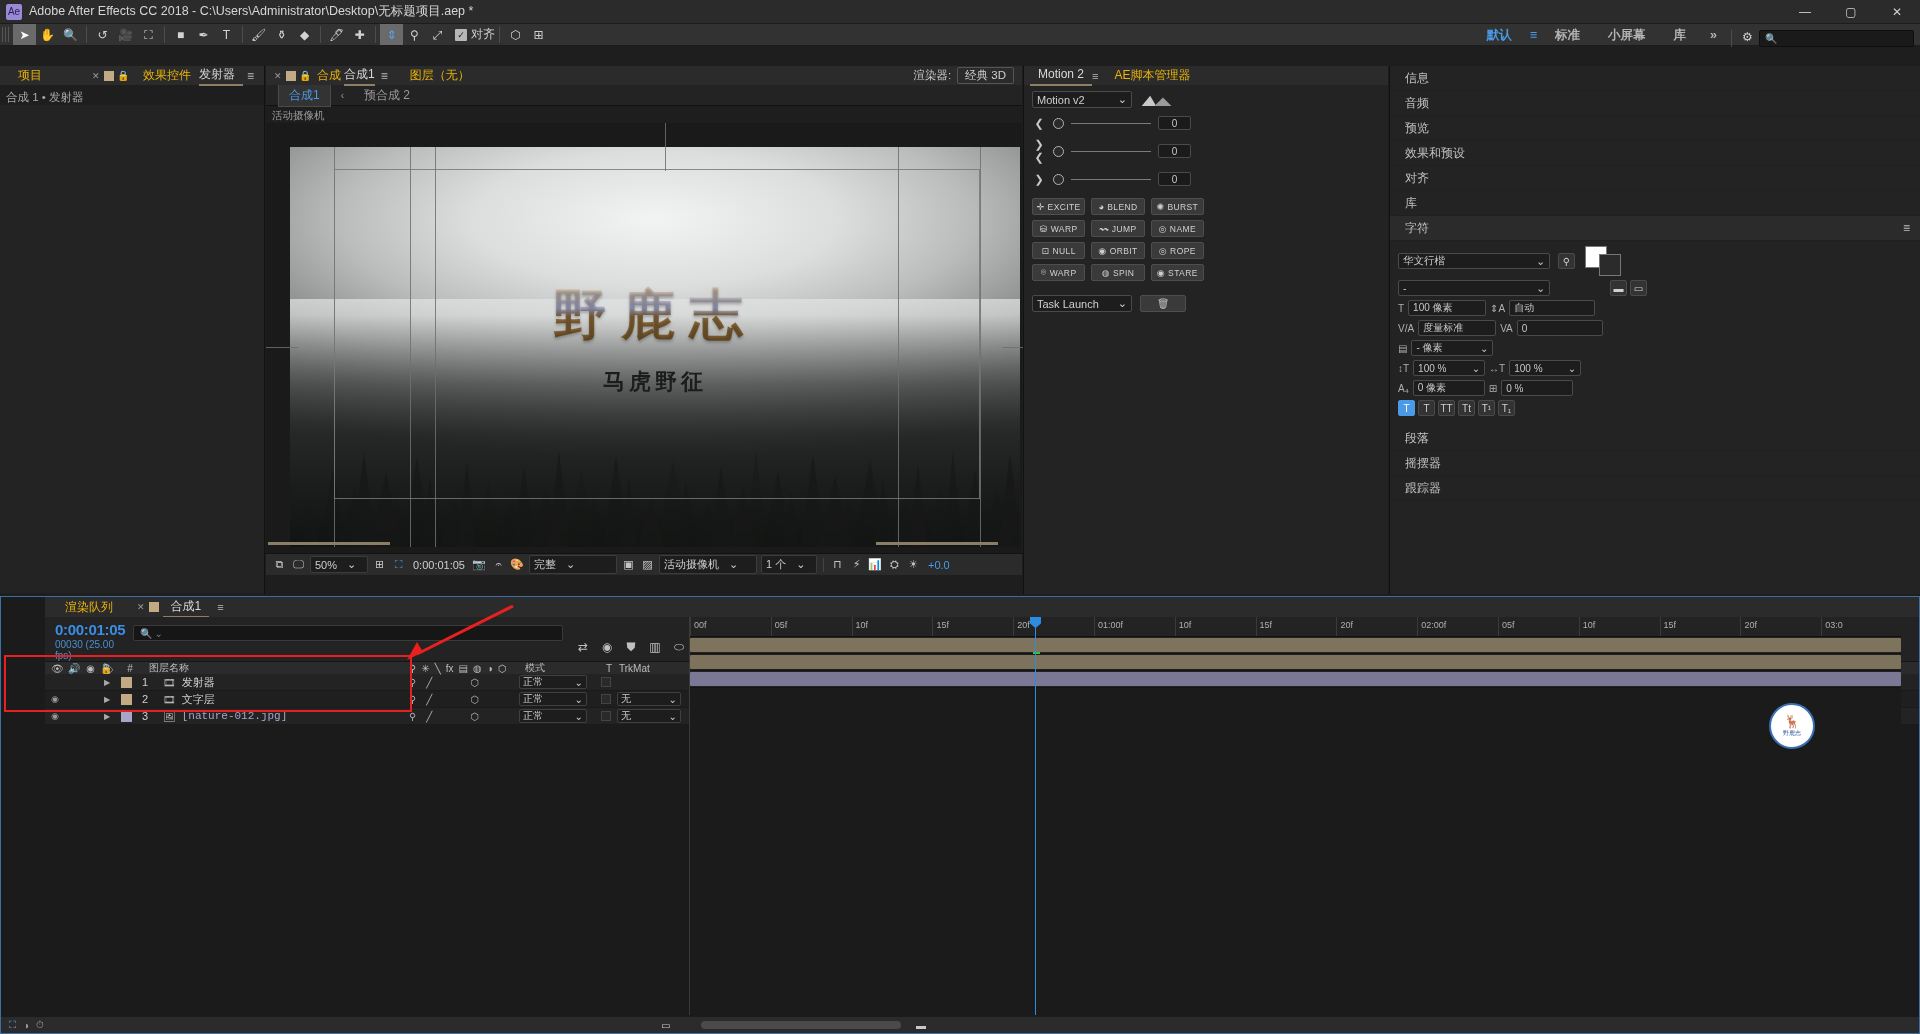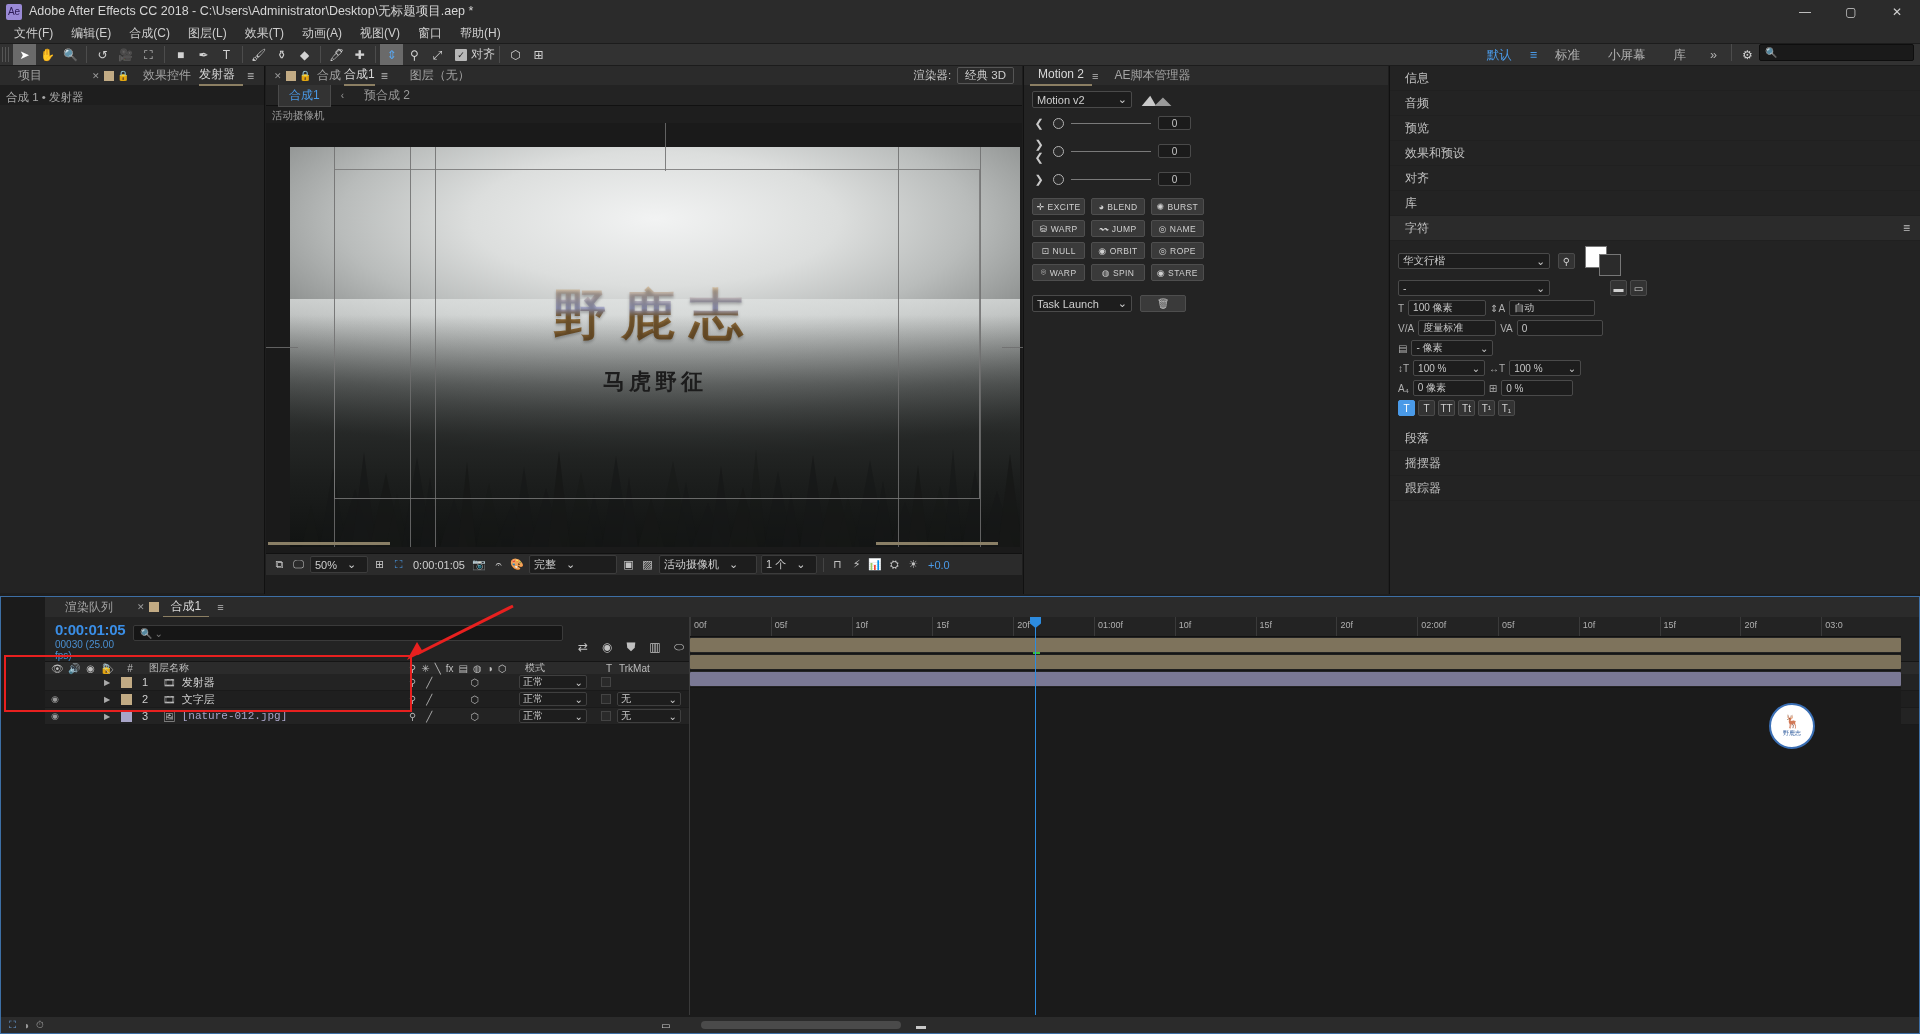--- a/index.html
+++ b/index.html
@@ -25,26 +25,26 @@
     display:flex; align-items:center; position:relative; }
   .tgrip { width:8px;height:15px; margin:0 3px 0 2px;
     background:repeating-linear-gradient(to right,#555 0 1px,transparent 1px 3px); }
   .tool { width:23px;height:21px; display:flex;align-items:center;justify-content:center;
     color:#d2d2d2; font-size:12px; }
   .tool.active { background:#6a6a6a; color:#fff; }
   .tsep { width:1px;height:17px;background:#4c4c4c;margin:0 4px; }
   .align-chk { display:flex; align-items:center; gap:4px; margin-left:6px; font-size:12px; color:#cfcfcf;}
   .chkbox { width:12px;height:12px;background:#b8b8b8;color:#222;font-size:9px;
     display:flex;align-items:center;justify-content:center;border-radius:1px;}
-  .ws { position:absolute; right:0; top:0; height:23px; display:flex; align-items:flex-start; }
+  .ws { position:absolute; right:0; top:0; height:23px; display:flex; align-items:flex-end;font-weight:bold; }
   .ws-item { font-size:12.5px; padding:0 14px; color:#b4b4b4; line-height:23px; }
   .ws-item.active { color:#4a9ae8; }
   .ws-search { width:155px;height:17px;background:#1a1a1a;border:1px solid #0e0e0e;border-radius:2px;
     display:flex;align-items:center;padding-left:5px;margin-right:6px;color:#888;font-size:10px;}
-  .ptab { font-size:12px; color:#a3a3a3; padding:0 8px; line-height:19px; position:relative; white-space:nowrap;}
+  .ptab { font-size:12px; color:#eab308; padding:0 8px; line-height:19px; position:relative; white-space:nowrap;}
   .ptab.sel { color:#d8d8d8; border-bottom:2px solid #8c7f63; }
   .blue { color:#4a9ae8; }
   .tiny-x { font-size:9px; color:#9a9a9a; margin-right:4px; }
   .sw { width:10px;height:10px;background:#c2ab84; display:inline-block; margin-right:4px; }
 
   
   .project { position:absolute; left:0; top:66px; width:265px; height:528px; background:#1e1e1e;
     border-right:1px solid #111; }
   .project .hdr { height:19px; background:#2b2b2b; display:flex; align-items:center; padding-left:10px;}
   .proj-crumb { font-size:11.5px; color:#a8a8a8; padding:5px 0 0 6px; }
@@ -189,31 +189,20 @@
   <div class="titlebar">
     <div class="ae-logo">Ae</div>
     <div class="title-text">Adobe After Effects CC 2018 - C:\Users\Administrator\Desktop\无标题项目.aep *</div>
     <div class="win-ctrl">
       <div class="win-btn">—</div>
       <div class="win-btn">▢</div>
       <div class="win-btn close">✕</div>
     </div>
   </div>
 
-  <div class="menubar" id="menubar">
-      <div class="menu-item">文件(F)</div>
-      <div class="menu-item">编辑(E)</div>
-      <div class="menu-item">合成(C)</div>
-      <div class="menu-item">图层(L)</div>
-      <div class="menu-item">效果(T)</div>
-      <div class="menu-item">动画(A)</div>
-      <div class="menu-item">视图(V)</div>
-      <div class="menu-item">窗口</div>
-      <div class="menu-item">帮助(H)</div>
-    </div>
 
   <div class="toolbar">
     <div class="tgrip"></div>
     <div id="toolrow" style="display:flex;align-items:center;">
         <div class="tool active">➤</div>
         <div class="tool">✋</div>
         <div class="tool">🔍</div>
         <div class="tsep"></div>
         <div class="tool">↺</div>
         <div class="tool">🎥</div>

